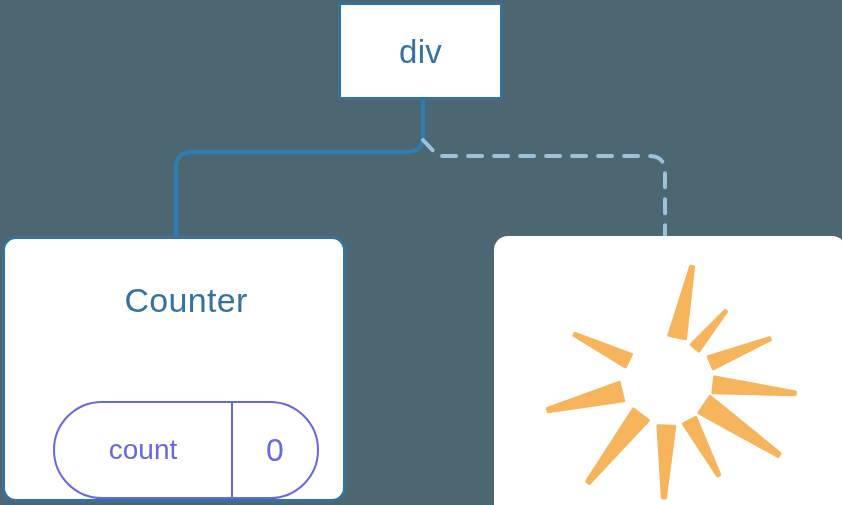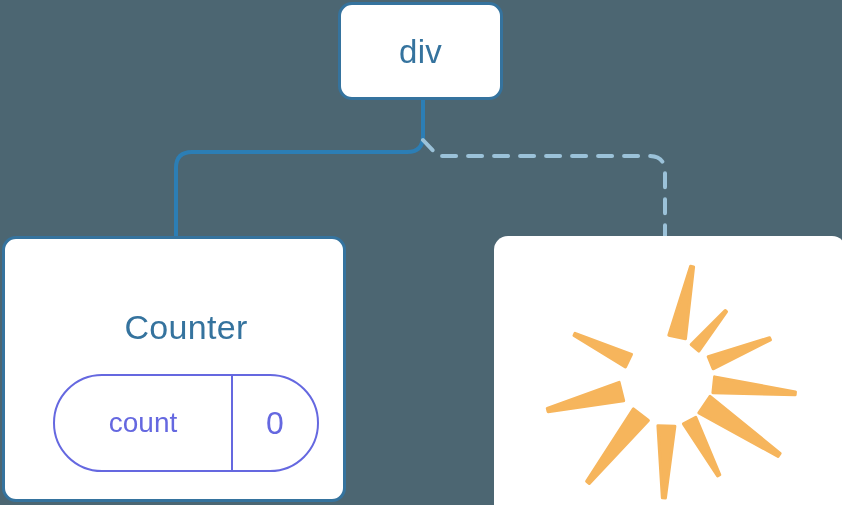--- a/index.html
+++ b/index.html
@@ -40,21 +40,21 @@
     background: #ffffff;
     z-index: 2;
   }
 
   .node-div {
     left: 338px;
     top: 2px;
     width: 165px;
     height: 98px;
     border: 3px solid #35739e;
-    border-radius: 14px;
+    border-radius: 2px;
     display: flex;
     align-items: center;
     justify-content: center;
   }
 
   .node-div-label {
     color: #35739e;
     font-size: 33px;
     font-weight: 400;
     letter-spacing: 0.2px;
@@ -64,21 +64,21 @@
   .node-counter {
     left: 2px;
     top: 236px;
     width: 344px;
     height: 266px;
     border: 3px solid #35739e;
     border-radius: 14px;
     display: flex;
     flex-direction: column;
     align-items: center;
-    justify-content: center;
+    justify-content: space-between;
     padding-top: 44px;
     padding-left: 24px;
   }
 
   .node-counter-title {
     color: #35739e;
     font-size: 34px;
     font-weight: 400;
     line-height: 1;
     letter-spacing: 0.3px;

